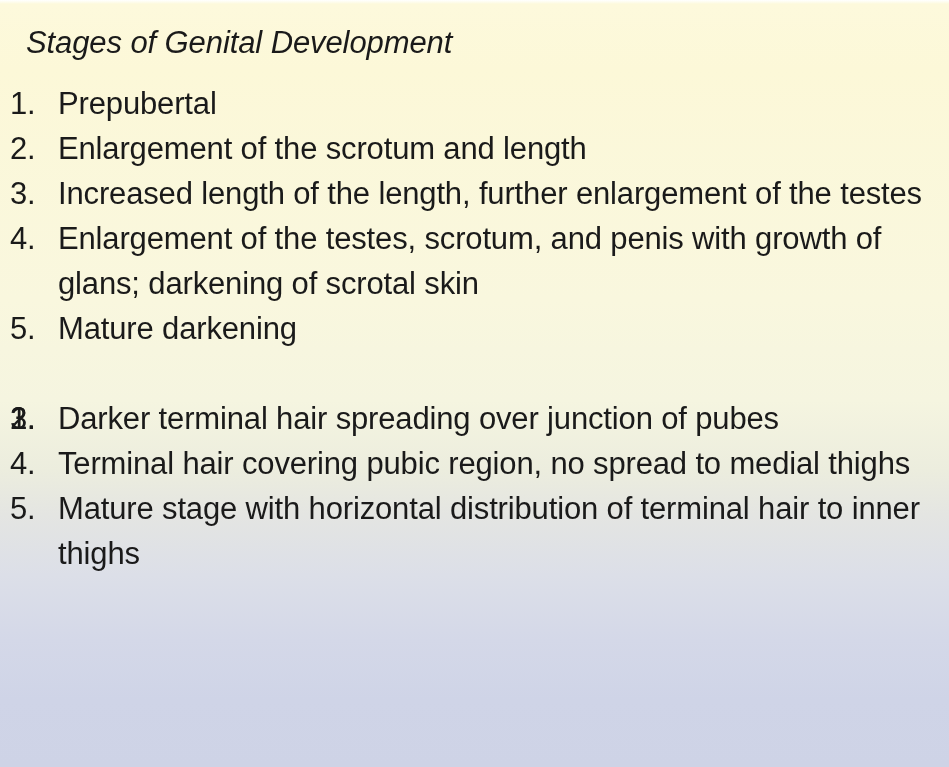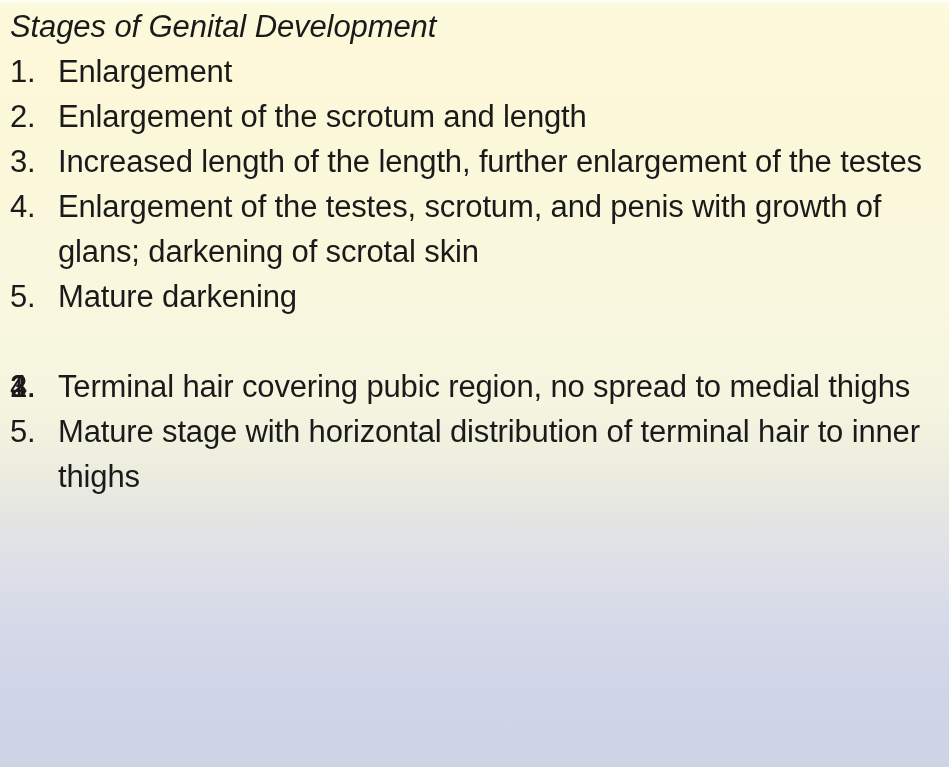--- a/index.html
+++ b/index.html
@@ -48,21 +48,21 @@
 
   .section {
     margin: 0;
     padding: 0;
   }
 
   .section-heading {
     font-size: 31px;
     font-style: italic;
     line-height: 45px;
-    margin: 0;
+    margin: 16px;
     padding: 0 0 0 10px;
     font-weight: normal;
     letter-spacing: -0.1px;
     white-space: nowrap;
   }
 
   .stage-list {
     list-style: none;
     margin: 0;
     padding: 0;
@@ -95,21 +95,21 @@
 <body>
 
 <div id="slide">
   <div id="content">
 
     <div class="section">
       <div class="section-heading">Stages of Genital Development</div>
       <ol class="stage-list">
         <li class="stage-item">
           <span class="stage-num">1.</span>
-          <span class="stage-text">Enlargement</span>
+          <span class="stage-text">Prepubertal</span>
         </li>
         <li class="stage-item">
           <span class="stage-num">2.</span>
           <span class="stage-text">Enlargement of the scrotum and length</span>
         </li>
         <li class="stage-item">
           <span class="stage-num">3.</span>
           <span class="stage-text">Increased length of the length, further enlargement of the testes</span>
         </li>
         <li class="stage-item">
@@ -128,20 +128,21 @@
     <div class="section">
       <ol class="stage-list">
         <li class="stage-item">
           <span class="stage-num">1.</span>
         </li>
         <li class="stage-item">
           <span class="stage-num">2.</span>
         </li>
         <li class="stage-item">
           <span class="stage-num">3.</span>
+          <span class="stage-text">Darker terminal hair spreading over junction of pubes</span>
         </li>
         <li class="stage-item">
           <span class="stage-num">4.</span>
           <span class="stage-text">Terminal hair covering pubic region, no spread to medial thighs</span>
         </li>
         <li class="stage-item">
           <span class="stage-num">5.</span>
           <span class="stage-text">Mature stage with horizontal distribution of terminal hair to inner thighs</span>
         </li>
       </ol>

